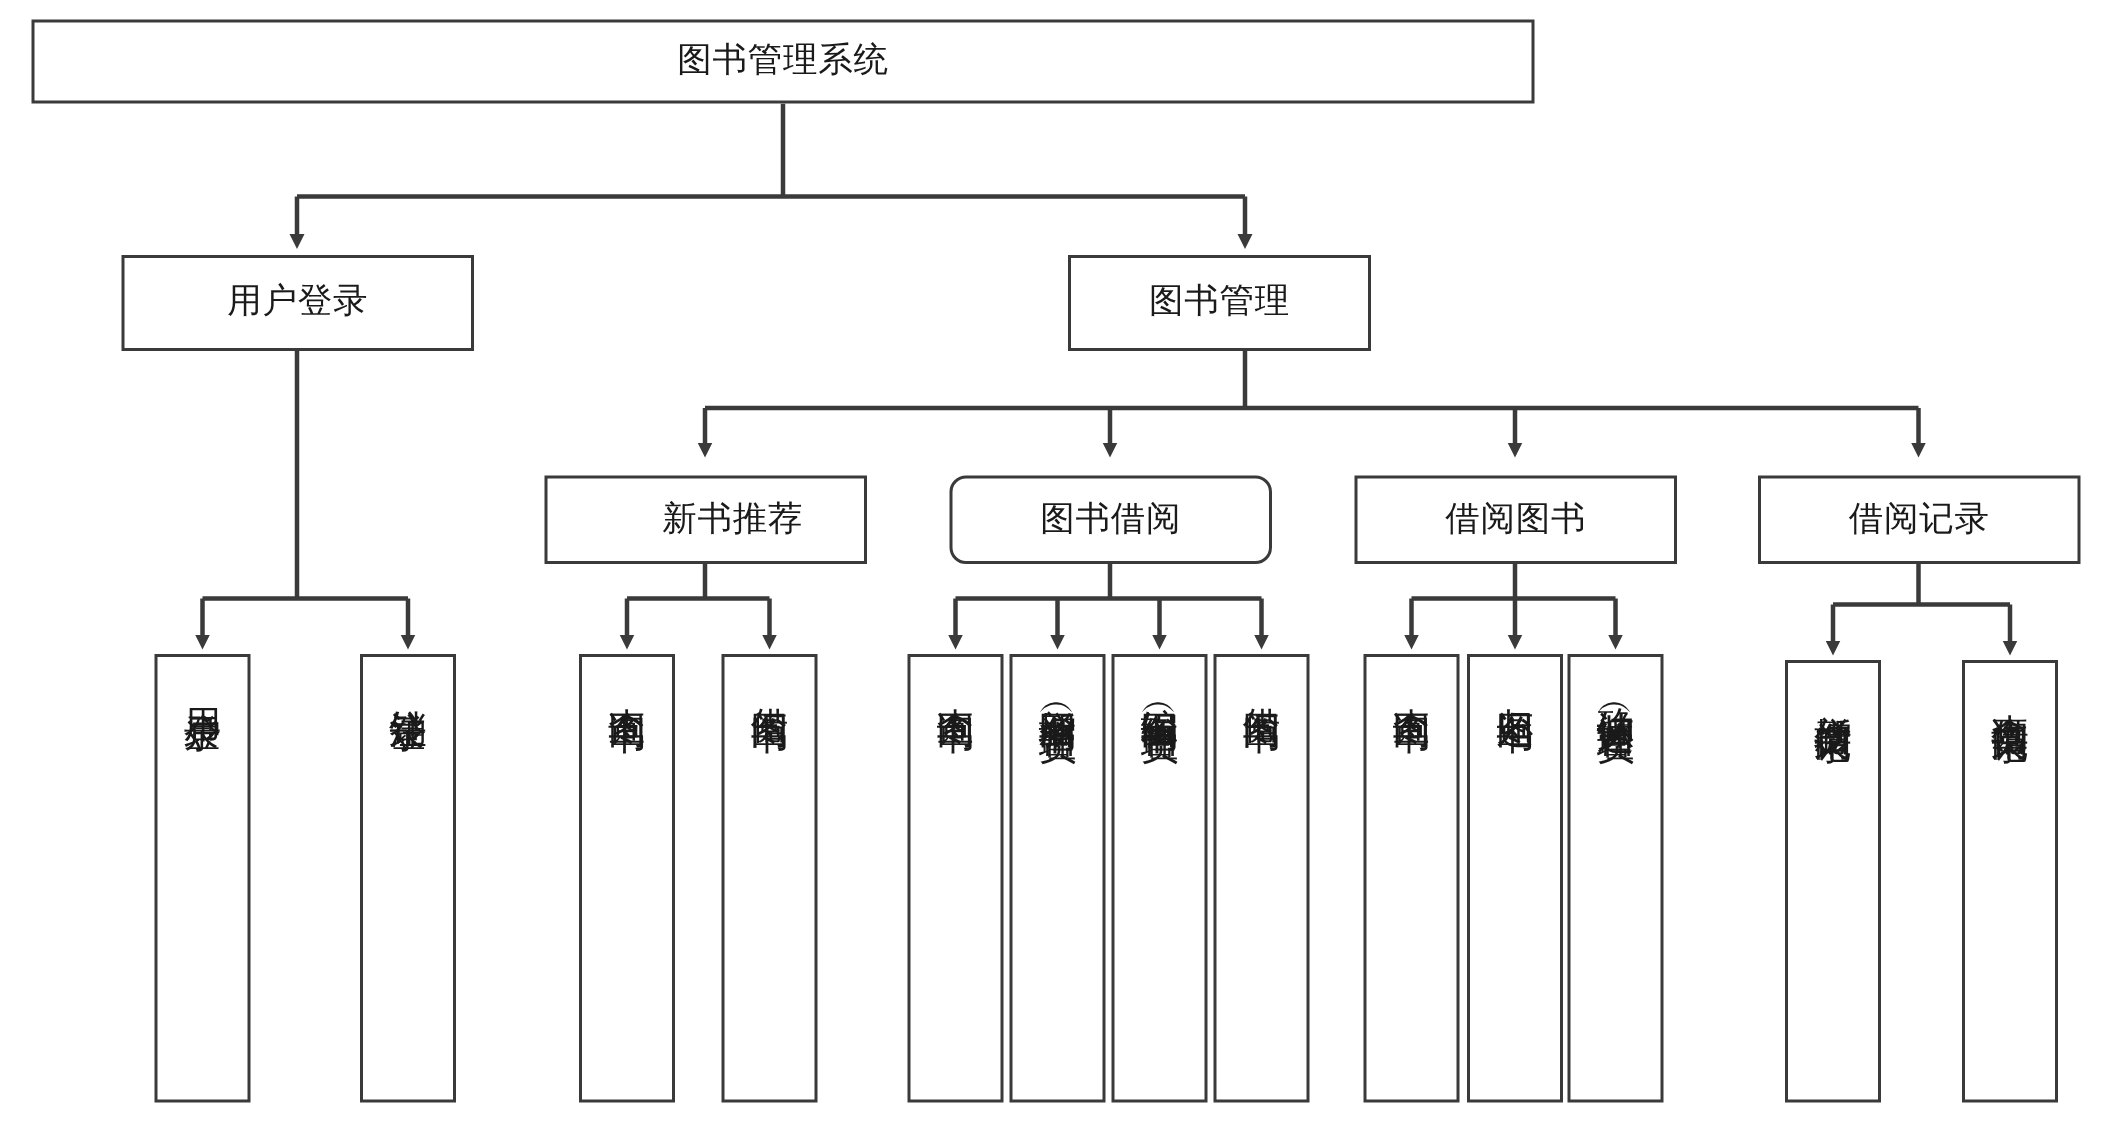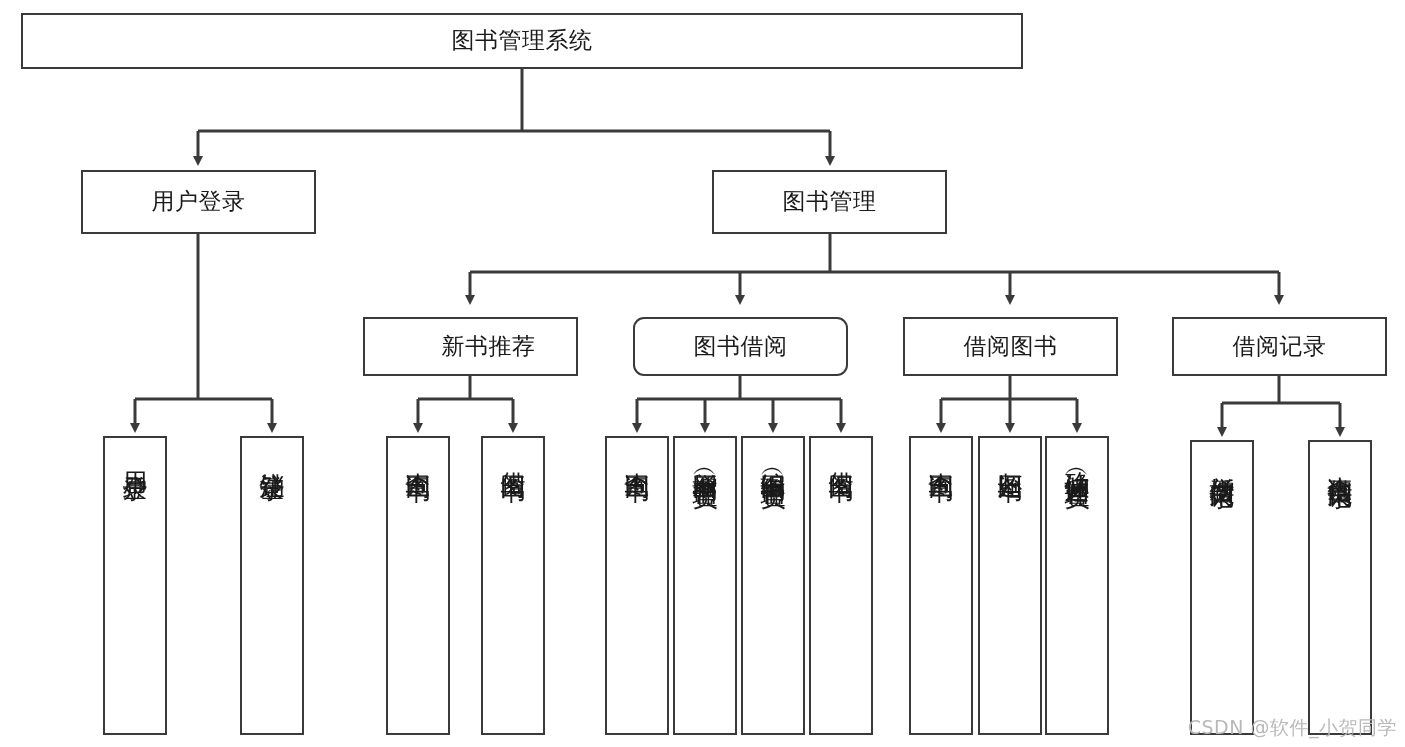--- a/index.html
+++ b/index.html
@@ -124,21 +124,21 @@
   </svg>
 
   <div class="node horiz" style="left:21px; top:13px; width:1002px; height:56px;">
     <span class="label">图书管理系统</span>
   </div>
 
   <div class="node horiz" style="left:81px; top:170px; width:235px; height:64px;">
     <span class="label">用户登录</span>
   </div>
 
-  <div class="node horiz" style="left:712px; top:170px; width:235px; height:64px;">
+  <div class="node horiz" style="left:712px; top:170px; width:202px; height:64px;">
     <span class="label">图书管理</span>
   </div>
 
   <div class="node horiz" style="left:363px; top:317px; width:215px; height:59px;padding-left:36px;">
     <span class="label">新书推荐</span>
   </div>
 
   <div class="node horiz" style="left:633px; top:317px; width:215px; height:59px;border-radius:11px;">
     <span class="label">图书借阅</span>
   </div>
@@ -188,15 +188,14 @@
     <span class="label">确认归还（管理员）</span>
   </div>
 
   <div class="node vert" style="left:1190px; top:440px; width:64px; height:295px;">
     <span class="label">新增借阅记录</span>
   </div>
   <div class="node vert" style="left:1308px; top:440px; width:64px; height:295px;">
     <span class="label">查询借阅记录</span>
   </div>
 
-  <div class="watermark">CSDN @软件_小贺同学</div>
 
 </div>
 
 </body></html>

